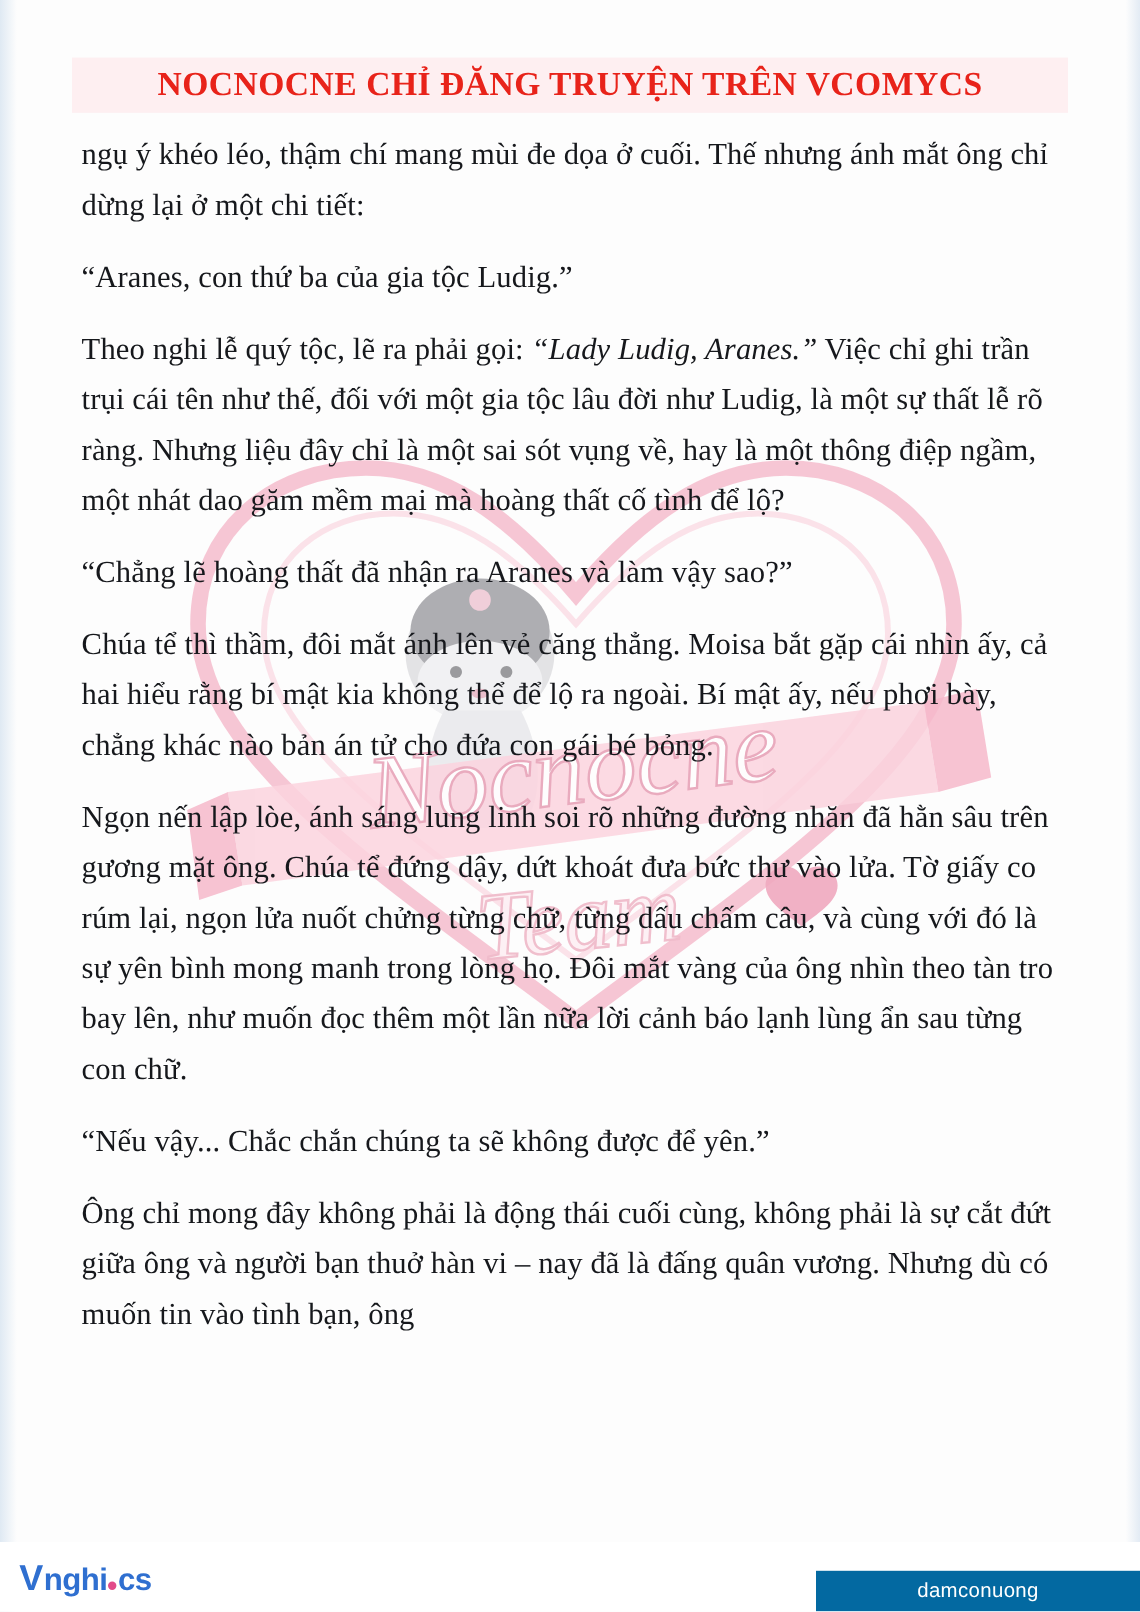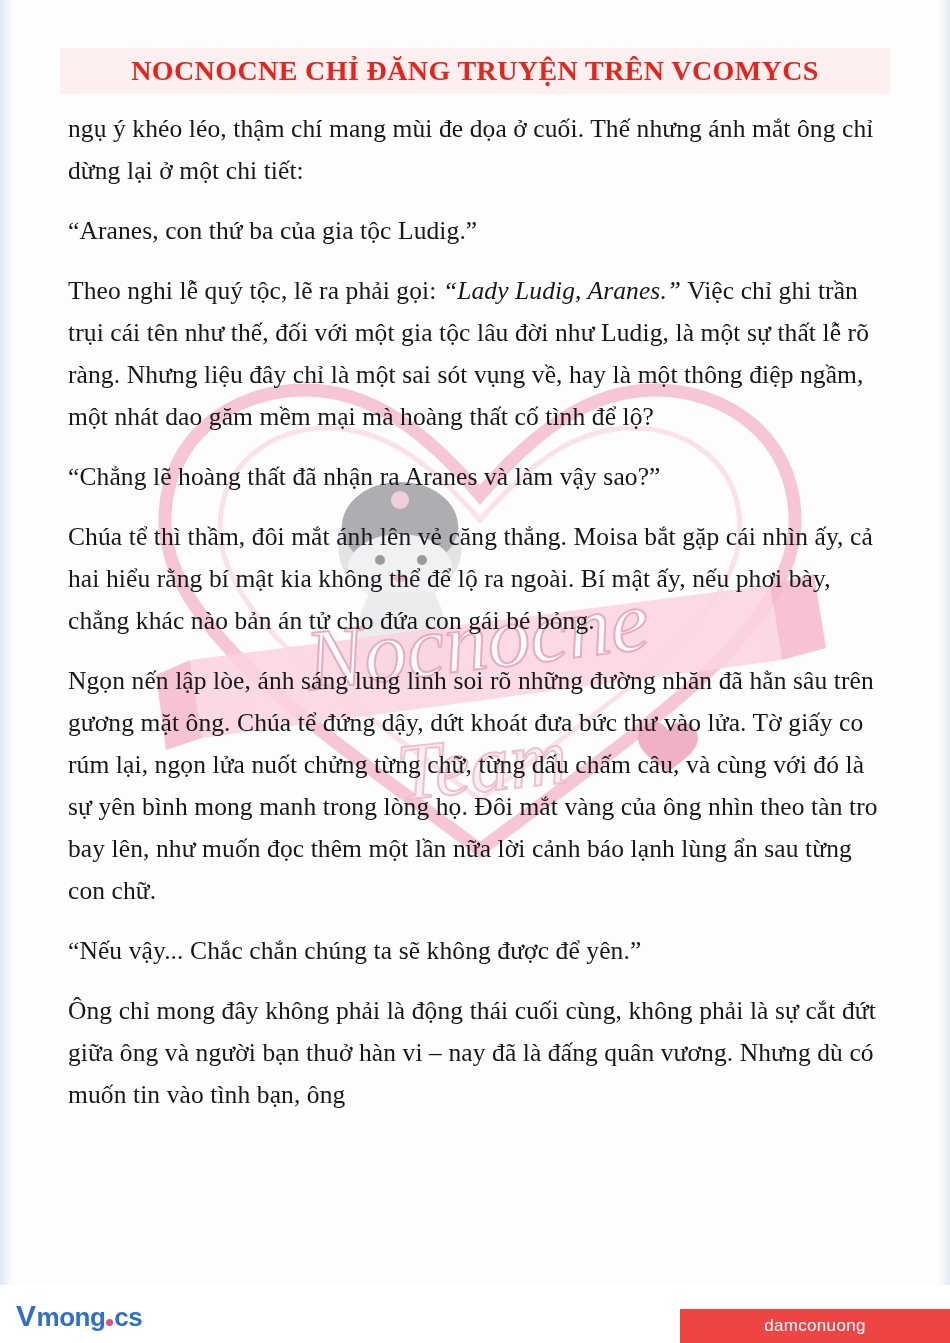--- a/index.html
+++ b/index.html
@@ -124,21 +124,21 @@
     width: 7px; height: 7px;
     border-radius: 50%;
     background: #e24b8a;
     margin: 0 1px 3px 1px;
   }
   #footer .right-bar {
     position: absolute;
     right: 0; bottom: 0;
     width: 270px;
     height: 34px;
-    background: #ef4444;
+    background: #0369a1;
     display: flex;
     align-items: center;
     justify-content: center;
     font-family: "Liberation Sans", sans-serif;
     font-size: 17px;
     color: #ffffff;
     letter-spacing: .3px;
   }
 </style>
 </head>
@@ -188,21 +188,21 @@
     <p class="para">“Chẳng lẽ hoàng thất đã nhận ra Aranes và làm vậy sao?”</p>
     <p class="para">Chúa tể thì thầm, đôi mắt ánh lên vẻ căng thẳng. Moisa bắt gặp cái nhìn ấy, cả hai hiểu rằng bí mật kia không thể để lộ ra ngoài. Bí mật ấy, nếu phơi bày, chẳng khác nào bản án tử cho đứa con gái bé bỏng.</p>
     <p class="para">Ngọn nến lập lòe, ánh sáng lung linh soi rõ những đường nhăn đã hằn sâu trên gương mặt ông. Chúa tể đứng dậy, dứt khoát đưa bức thư vào lửa. Tờ giấy co rúm lại, ngọn lửa nuốt chửng từng chữ, từng dấu chấm câu, và cùng với đó là sự yên bình mong manh trong lòng họ. Đôi mắt vàng của ông nhìn theo tàn tro bay lên, như muốn đọc thêm một lần nữa lời cảnh báo lạnh lùng ẩn sau từng con chữ.</p>
     <p class="para">“Nếu vậy... Chắc chắn chúng ta sẽ không được để yên.”</p>
     <p class="para tight">Ông chỉ mong đây không phải là động thái cuối cùng, không phải là sự cắt đứt giữa ông và người bạn thuở hàn vi – nay đã là đấng quân vương. Nhưng dù có muốn tin vào tình bạn, ông</p>
   </div>
 
   <div id="footer">
     <div class="left-logo">
       <span class="v">V</span>
-        <span>mong</span>
+        <span>nghi</span>
         <span class="dot"></span>
         <span>cs</span>
     </div>
     <div class="right-bar">
       <span>damconuong</span>
     </div>
   </div>
 
 </div>
 

